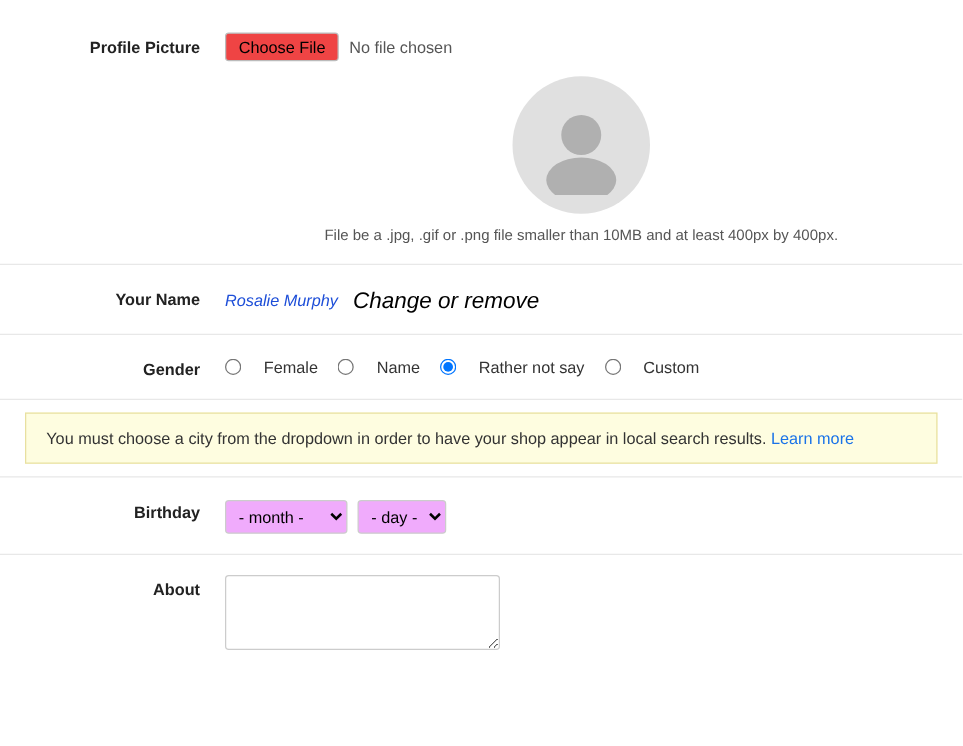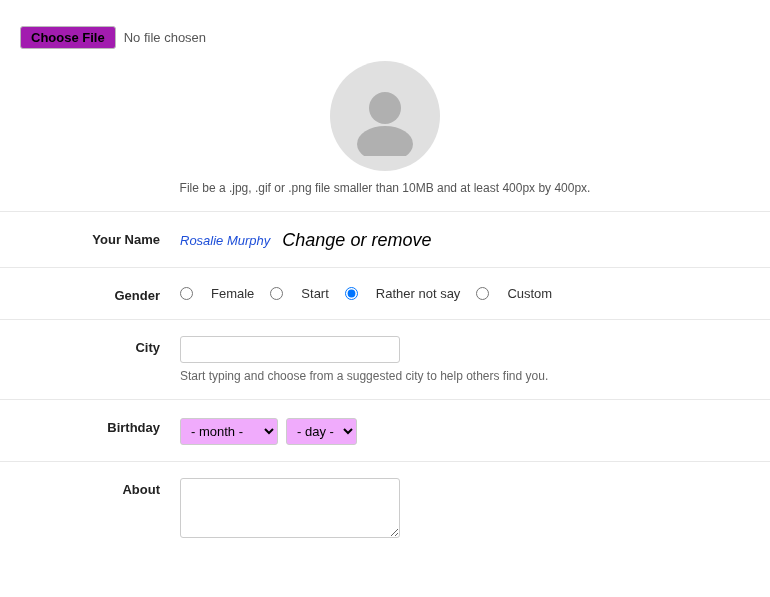--- a/index.html
+++ b/index.html
@@ -50,26 +50,25 @@
 
     .file-input-row {
       display: flex;
       align-items: center;
       margin-bottom: 12px;
     }
 
     .choose-file-btn {
       padding: 3px 10px;
       font-size: 13px;
-      background: #a21caf;
+      background: #ef4444;
       border: 1px solid #bbb;
       border-radius: 3px;
       cursor: pointer;
       margin-right: 8px;
-      font-weight: bold;
     }
 
     .no-file-text {
       font-size: 13px;
       color: #555;
     }
 
     .avatar-container {
       display: flex;
       justify-content: center;
@@ -221,20 +220,21 @@
       padding: 10px 20px;
       border-bottom: 1px solid #e8e8e8;
     }
   </style>
 </head>
 <body>
 
 <div class="form-container">
 
   <div class="form-row profile-picture-row">
+    <div class="form-label">Profile Picture</div>
     <div class="form-content">
       <div class="file-input-row">
         <button class="choose-file-btn">Choose File</button>
         <span class="no-file-text">No file chosen</span>
       </div>
       <div class="avatar-container">
         <div class="avatar-circle">
           <svg viewBox="0 0 80 80" xmlns="http://www.w3.org/2000/svg">
             <circle cx="40" cy="32" r="16" fill="#b0b0b0"></circle>
             <ellipse cx="40" cy="68" rx="28" ry="18" fill="#b0b0b0"></ellipse>
@@ -255,41 +255,40 @@
 
   <div class="form-row">
     <div class="form-label">Gender</div>
     <div class="form-content gender-content">
       <label class="radio-label">
         <input type="radio" name="gender" value="female" style="">
         <span>Female</span>
       </label>
       <label class="radio-label">
         <input type="radio" name="gender" value="male" style="">
-        <span>Start</span>
+        <span>Name</span>
       </label>
       <label class="radio-label">
         <input type="radio" name="gender" value="rather_not_say" checked="" style="">
         <span>Rather not say</span>
       </label>
       <label class="radio-label">
         <input type="radio" name="gender" value="custom" style="">
         <span>Custom</span>
       </label>
     </div>
   </div>
 
-
-  <div class="form-row">
-    <div class="form-label">City</div>
-    <div class="form-content">
-      <input type="text" class="city-input" style="">
-      <div class="field-hint">Start typing and choose from a suggested city to help others find you.</div>
-    </div>
-  </div>
+  <div class="warning-row">
+    <div class="warning-banner">
+      <span>You must choose a city from the dropdown in order to have your shop appear in local search results.</span>
+      <a href="#">Learn more</a>
+    </div>
+  </div>
+
 
   <div class="form-row">
     <div class="form-label">Birthday</div>
     <div class="form-content birthday-content">
       <select class="birthday-select">
         <option>- month -</option>
         <option>January</option>
         <option>February</option>
         <option>March</option>
         <option>April</option>

